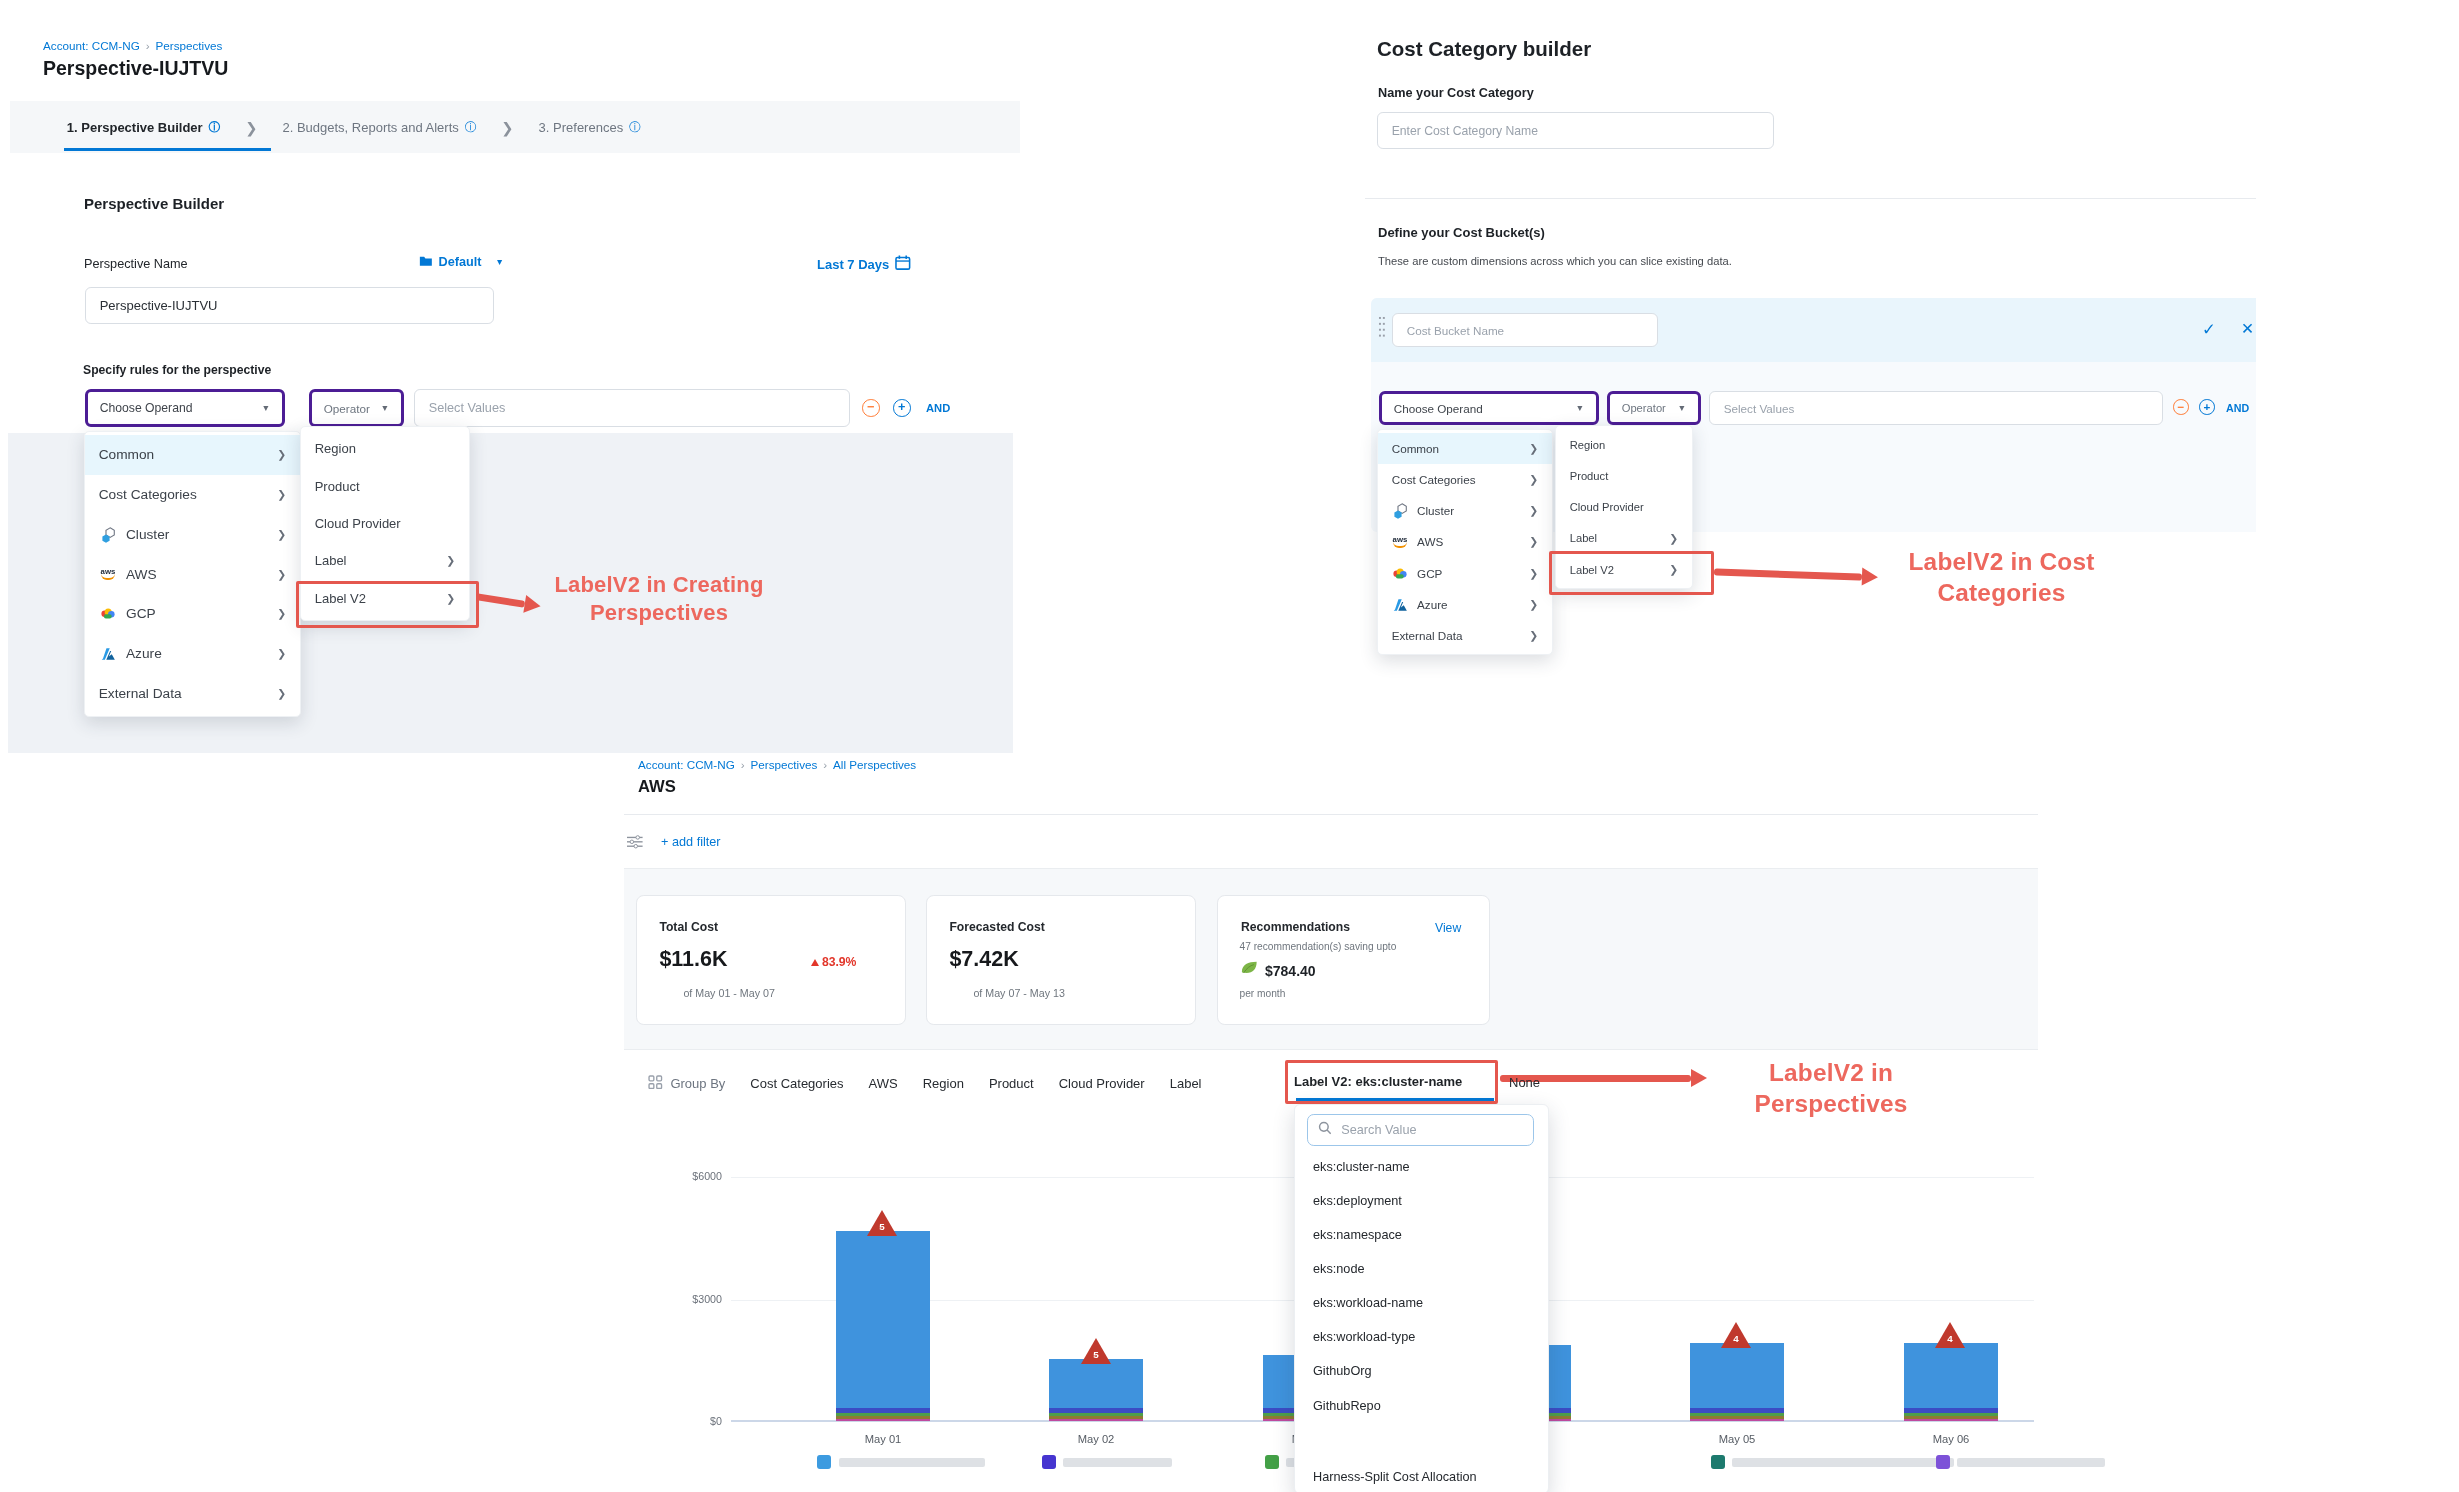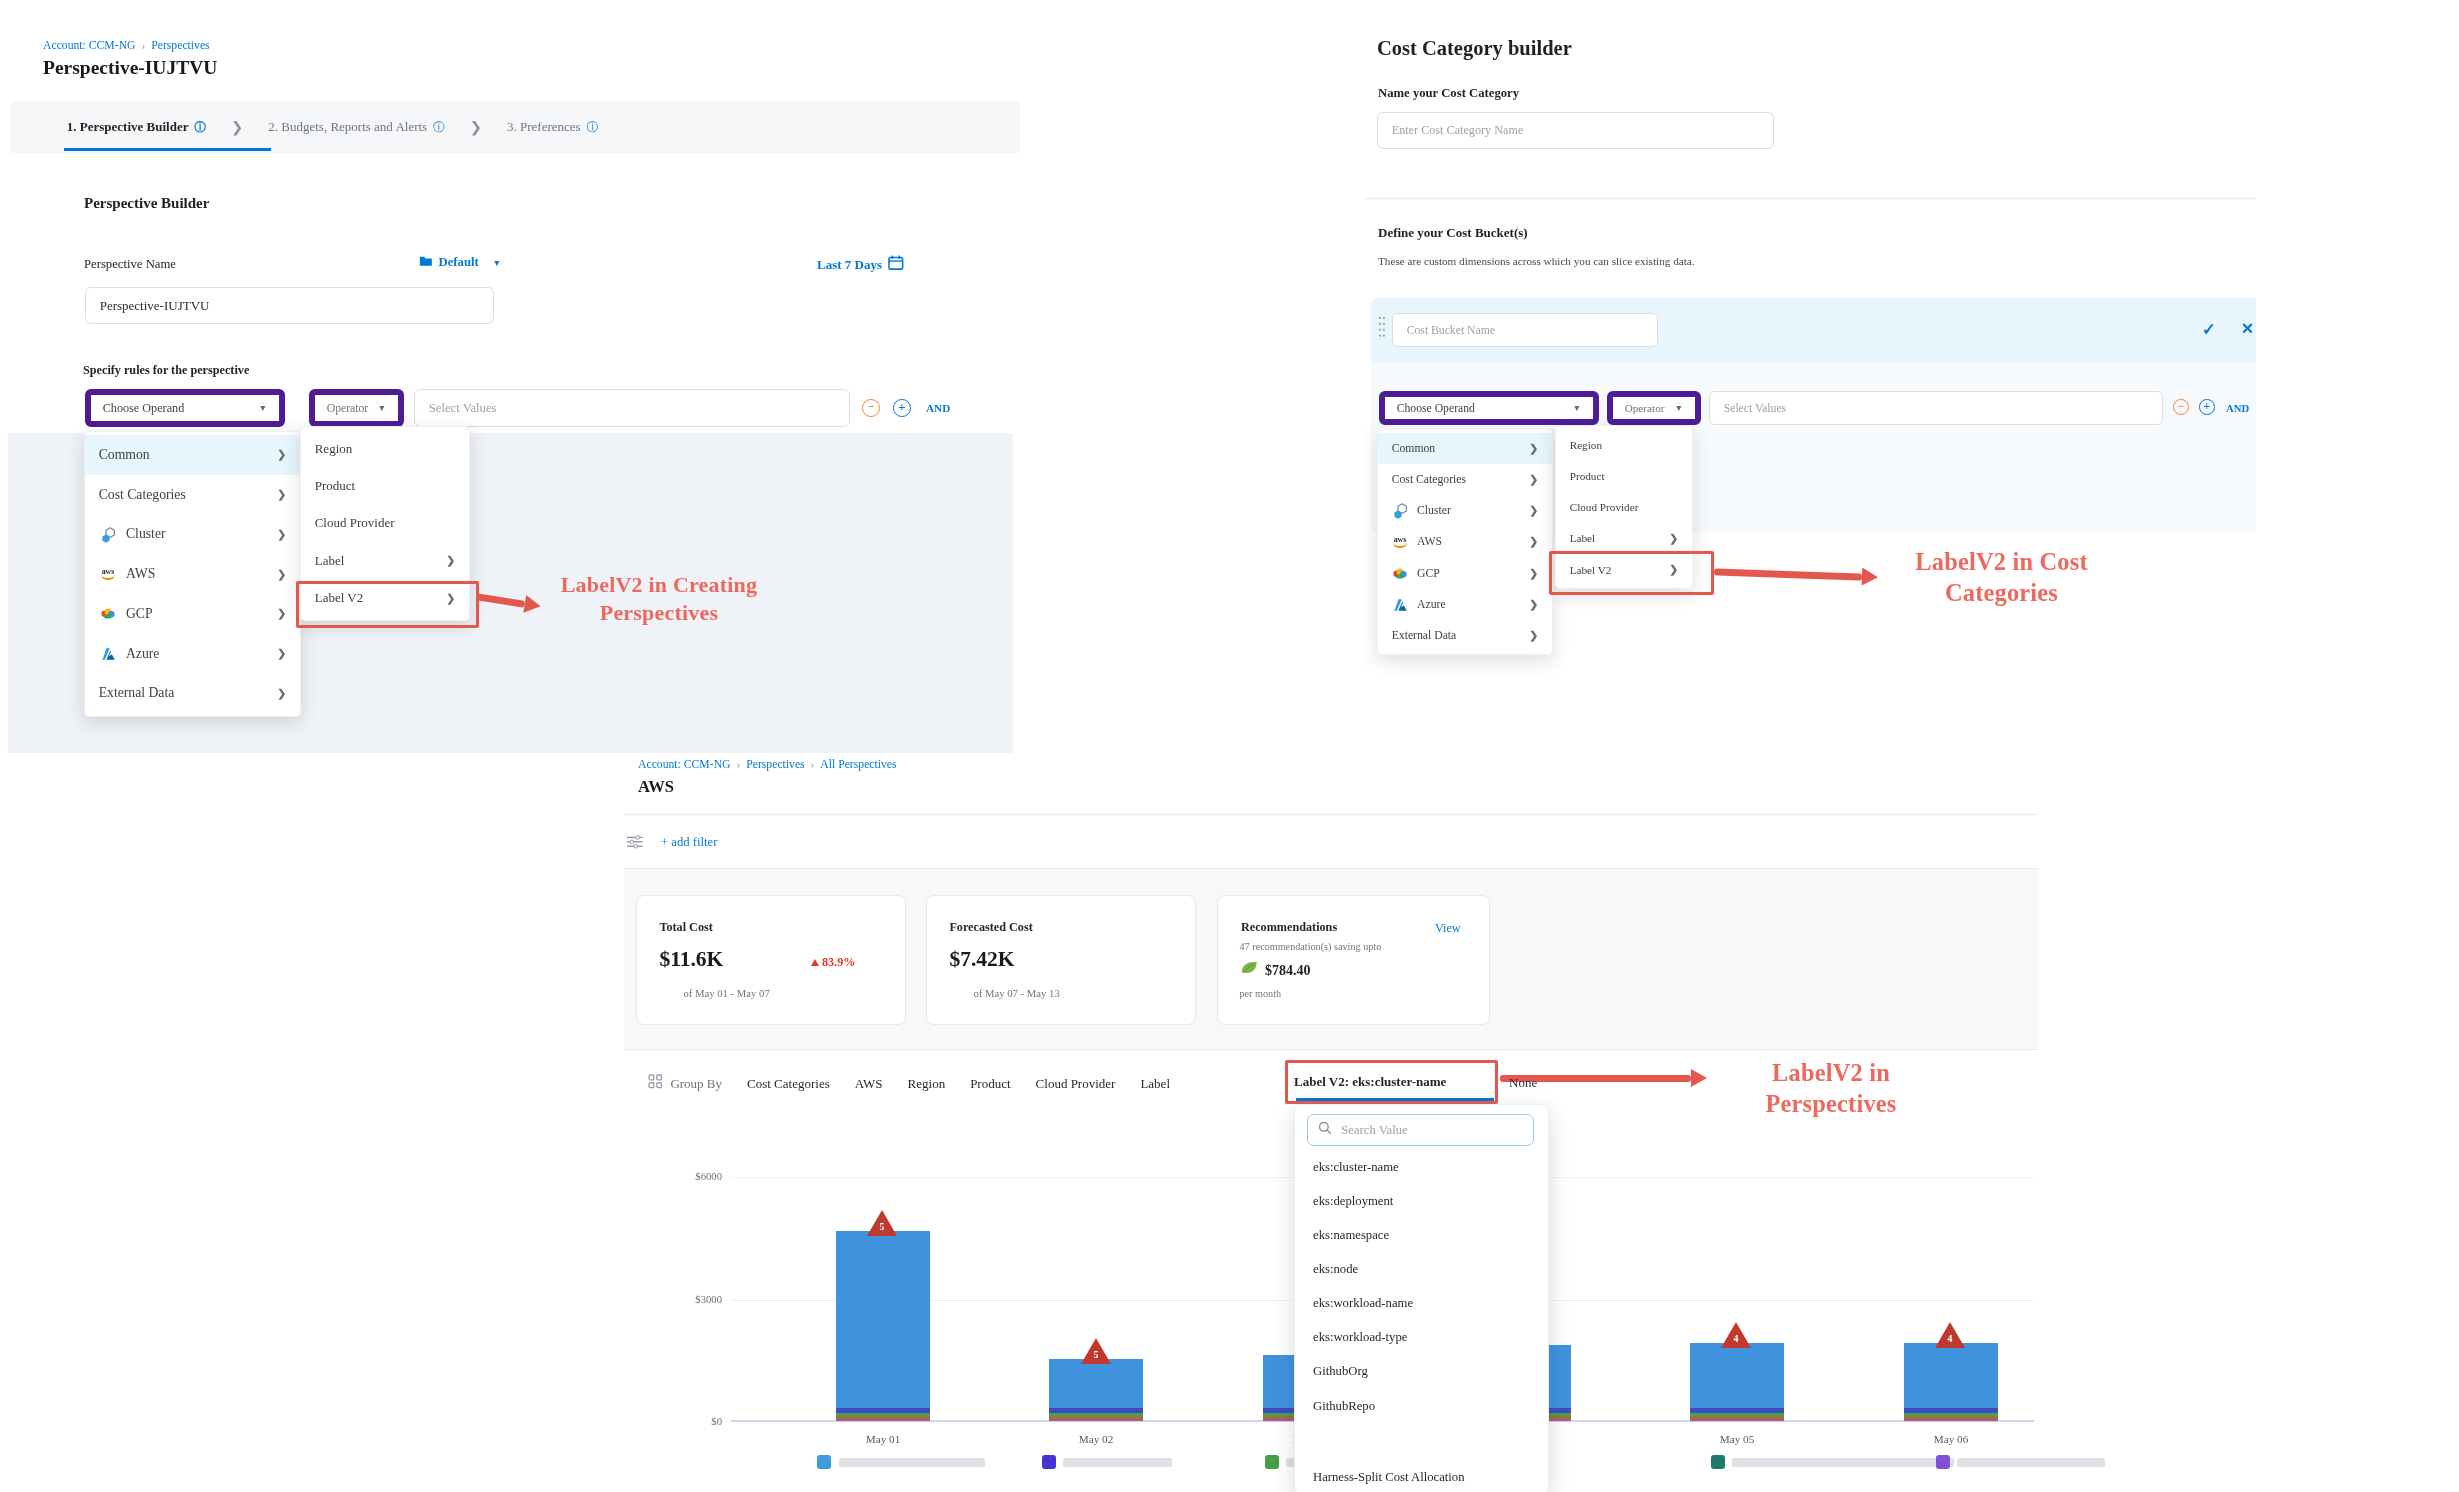--- a/index.html
+++ b/index.html
@@ -1,35 +1,35 @@
 <!DOCTYPE html>
 <html><head>
 <meta charset="utf-8">
 <style>
   html,body{margin:0;padding:0;background:#fff;}
   body{font-family:"Liberation Sans","DejaVu Sans",sans-serif;color:#24282d;}
-  #stage{position:relative;width:2256px;height:1492px;background:#fff;overflow:hidden;font-family:Liberation Serif, serif;}
+  #stage{position:relative;width:2256px;height:1492px;background:#fff;overflow:hidden;}
   .abs{position:absolute;}
   .bgblock{position:absolute;z-index:0;}
   .crumb{display:flex;align-items:center;gap:5.9px;font-size:11.7px;color:#0278d5;}
   .crumb .sep{color:#98a1ab;font-size:11.7px;}
   .pagetitle{font-weight:700;color:#16191d;}
   .tabstrip-bg{background:#f5f7f9;}
   .tabstrip{display:flex;align-items:center;gap:25px;height:100%;padding-left:57px;}
   .tab{display:flex;align-items:center;gap:5.9px;font-size:13px;color:#6e7681;}
   .tab.active{font-weight:700;color:#21252a;}
   .tab-sep{color:#8b929c;font-size:14.6px;}
   .info{color:#0278d5;font-size:11.7px;}
   .underline{background:#0278d5;z-index:2;}
   .fieldlabel{font-size:12.7px;color:#22262b;}
   .boldlabel{font-weight:700;color:#1d2126;}
   .input{position:absolute;background:#fff;border:1px solid #d9dee4;border-radius:5.9px;display:flex;align-items:center;padding:0 11.7px;box-sizing:border-box;}
   .input input{border:none;outline:none;background:transparent;width:100%;font-family:inherit;color:#2a2f35;}
   .input input::placeholder{color:#9aa2ac;}
-  .select{position:absolute;background:#fff;border:6px solid #4c1d95;border-radius:5.9px;display:flex;align-items:center;justify-content:space-between;padding:0 11.7px;box-sizing:border-box;color:#3f444b;}
+  .select{position:absolute;background:#fff;border:3px solid #4c1d95;border-radius:5.9px;display:flex;align-items:center;justify-content:space-between;padding:0 11.7px;box-sizing:border-box;color:#3f444b;}
   .caret{color:#646b76;font-size:8.8px;margin-left:7.8px;}
   .bluechip{display:flex;align-items:center;gap:5.9px;color:#0278d5;font-weight:600;}
   .mcirc,.pcirc{position:absolute;border-radius:50%;display:flex;align-items:center;justify-content:center;font-weight:700;line-height:1;box-sizing:border-box;}
   .mcirc{border:1.7px solid #ff7e39;color:#ff7e39;}
   .pcirc{border:1.7px solid #0278d5;color:#0278d5;}
   .andlbl{position:absolute;color:#0278d5;font-weight:700;}
   .menu{position:absolute;background:#fff;border-radius:4.9px;border:1px solid #eef1f4;box-shadow:0 5.9px 17.6px rgba(40,50,70,.16);z-index:10;display:flex;flex-direction:column;padding:2.9px 0;box-sizing:border-box;}
   .menu-item{display:flex;align-items:center;padding:0 13.7px;color:#3c424a;}
   .mi-active{background:#e7f6fd;}
   .mi-icon{width:18.5px;display:flex;flex-direction:column;align-items:center;justify-content:center;margin-right:8.8px;}

